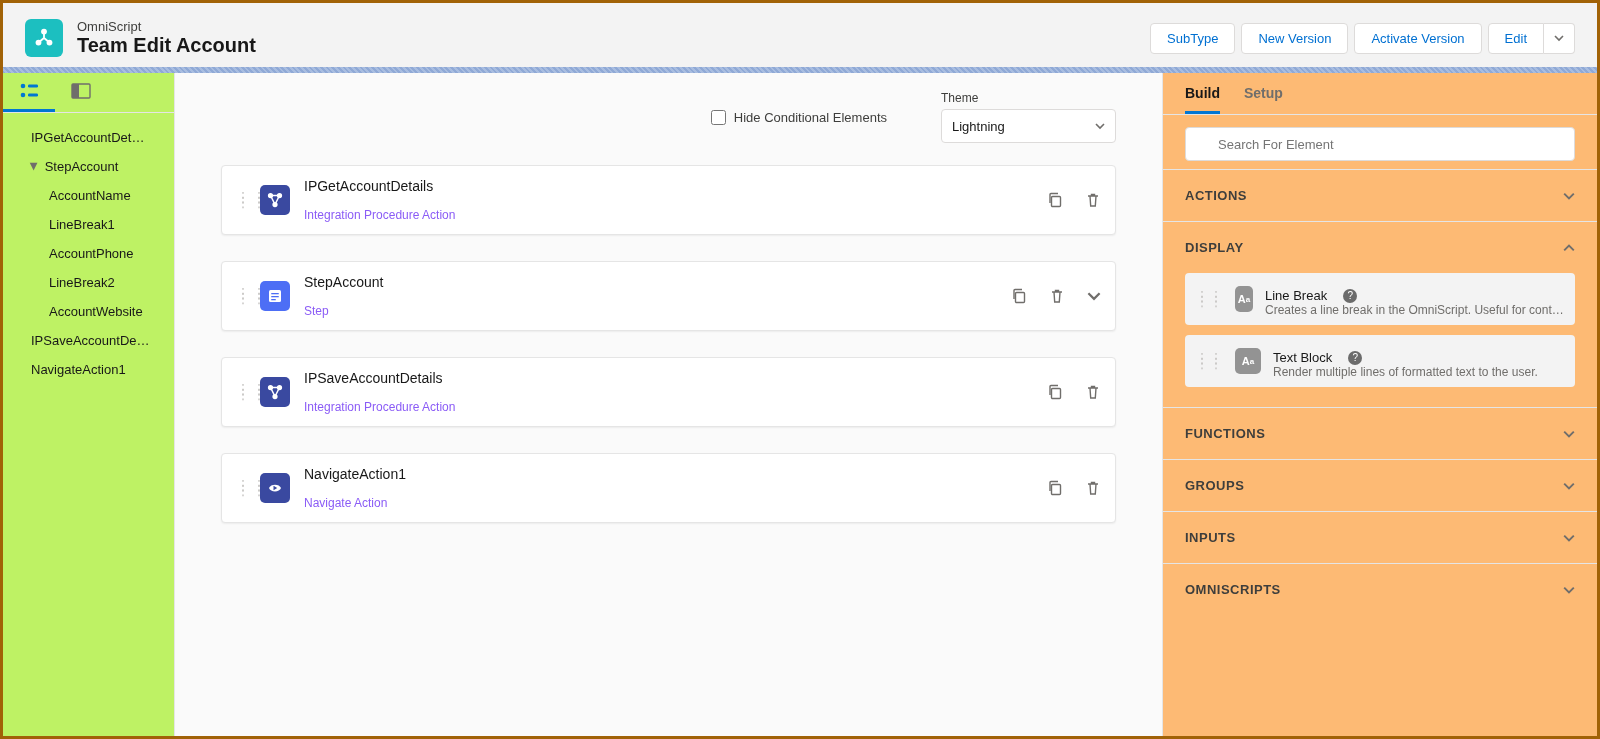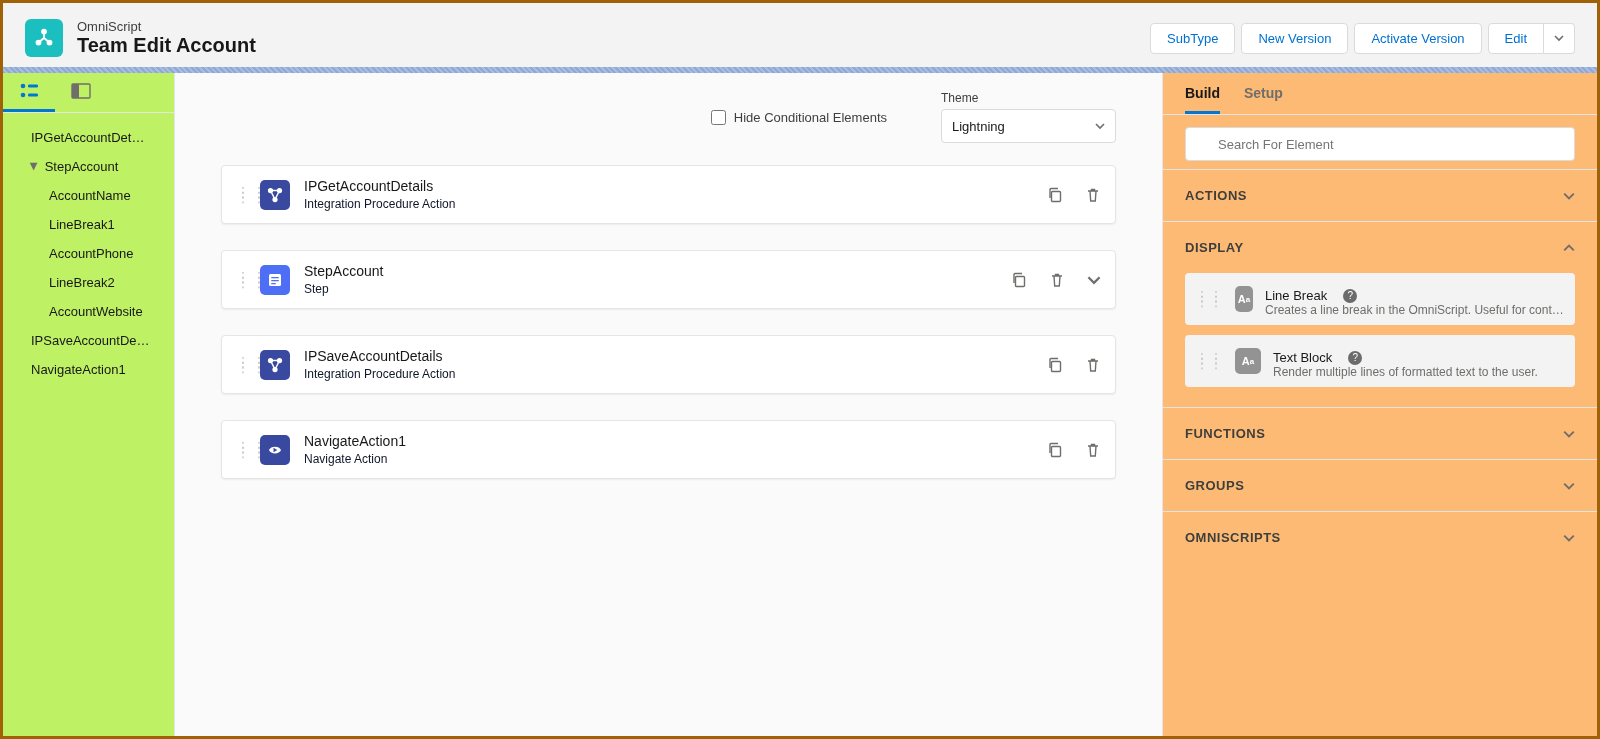--- a/index.html
+++ b/index.html
@@ -50,21 +50,21 @@
   .theme-sel { width:175px; height:34px; border:1px solid #dddbda; border-radius:4px; background:#fff; padding:0 10px; display:flex; align-items:center; justify-content:space-between; font-size:13px; cursor:pointer; }
 
   .card { background:#fff; border:1px solid #e5e5e5; border-radius:4px; box-shadow:0 1px 2px rgba(0,0,0,.06); margin-bottom:26px; padding:12px 14px; display:flex; align-items:center; }
   .grip { width:14px; color:#c9c7c5; font-size:14px; letter-spacing:2px; cursor:grab; margin-right:10px; line-height:5px; }
   .card-icon { width:30px; height:30px; border-radius:5px; display:flex; align-items:center; justify-content:center; color:#fff; margin-right:14px; flex:0 0 auto; }
   .ic-ip { background:#3a49a0; }
   .ic-step { background:#4d6ef5; }
   .ic-nav { background:#3a49a0; }
   .card-txt { flex:1; }
   .card-title { font-size:14px; color:#181818; }
-  .card-sub { font-size:12px; color:#0f172a; margin-top:3px; }
+  .card-sub { font-size:12px; color:#8b5cf6; margin-top:14px; }
   .card-actions { display:flex; gap:22px; align-items:center; color:#706e6b; }
   .ia { cursor:pointer; }
 
   
   .rp { width:435px; background:#fdba74; border-left:1px solid #e5e5e5; display:flex; flex-direction:column; overflow:auto; }
   .rp-tabs { display:flex; gap:24px; padding:12px 22px 0 22px; border-bottom:1px solid #e5e5e5; }
   .rp-tab { padding:0 0 10px 0; font-size:14px; font-weight:600; color:#706e6b; cursor:pointer; }
   .rp-tab.active { color:#181818; border-bottom:3px solid #0176d3; }
   .search-wrap { padding:12px 22px 8px 22px; }
   .search { width:100%; height:34px; border:1px solid #dddbda; border-radius:4px; padding:0 10px 0 32px; font-size:13px; background:#fff; position:relative; }
@@ -364,20 +364,28 @@
       <div class="acc">
         <div class="acc-head">
           <span>GROUPS</span>
           <svg width="12" height="12" viewBox="0 0 10 10">
               <path d="M1 3l4 4 4-4" fill="none" stroke="#706e6b" stroke-width="1.6"></path>
             </svg>
         </div>
       </div>
       <div class="acc">
         <div class="acc-head">
+          <span>INPUTS</span>
+          <svg width="12" height="12" viewBox="0 0 10 10">
+              <path d="M1 3l4 4 4-4" fill="none" stroke="#706e6b" stroke-width="1.6"></path>
+            </svg>
+        </div>
+      </div>
+      <div class="acc">
+        <div class="acc-head">
           <span>OMNISCRIPTS</span>
           <svg width="12" height="12" viewBox="0 0 10 10">
               <path d="M1 3l4 4 4-4" fill="none" stroke="#706e6b" stroke-width="1.6"></path>
             </svg>
         </div>
       </div>
     </div>
 
   </div>
 </div>

